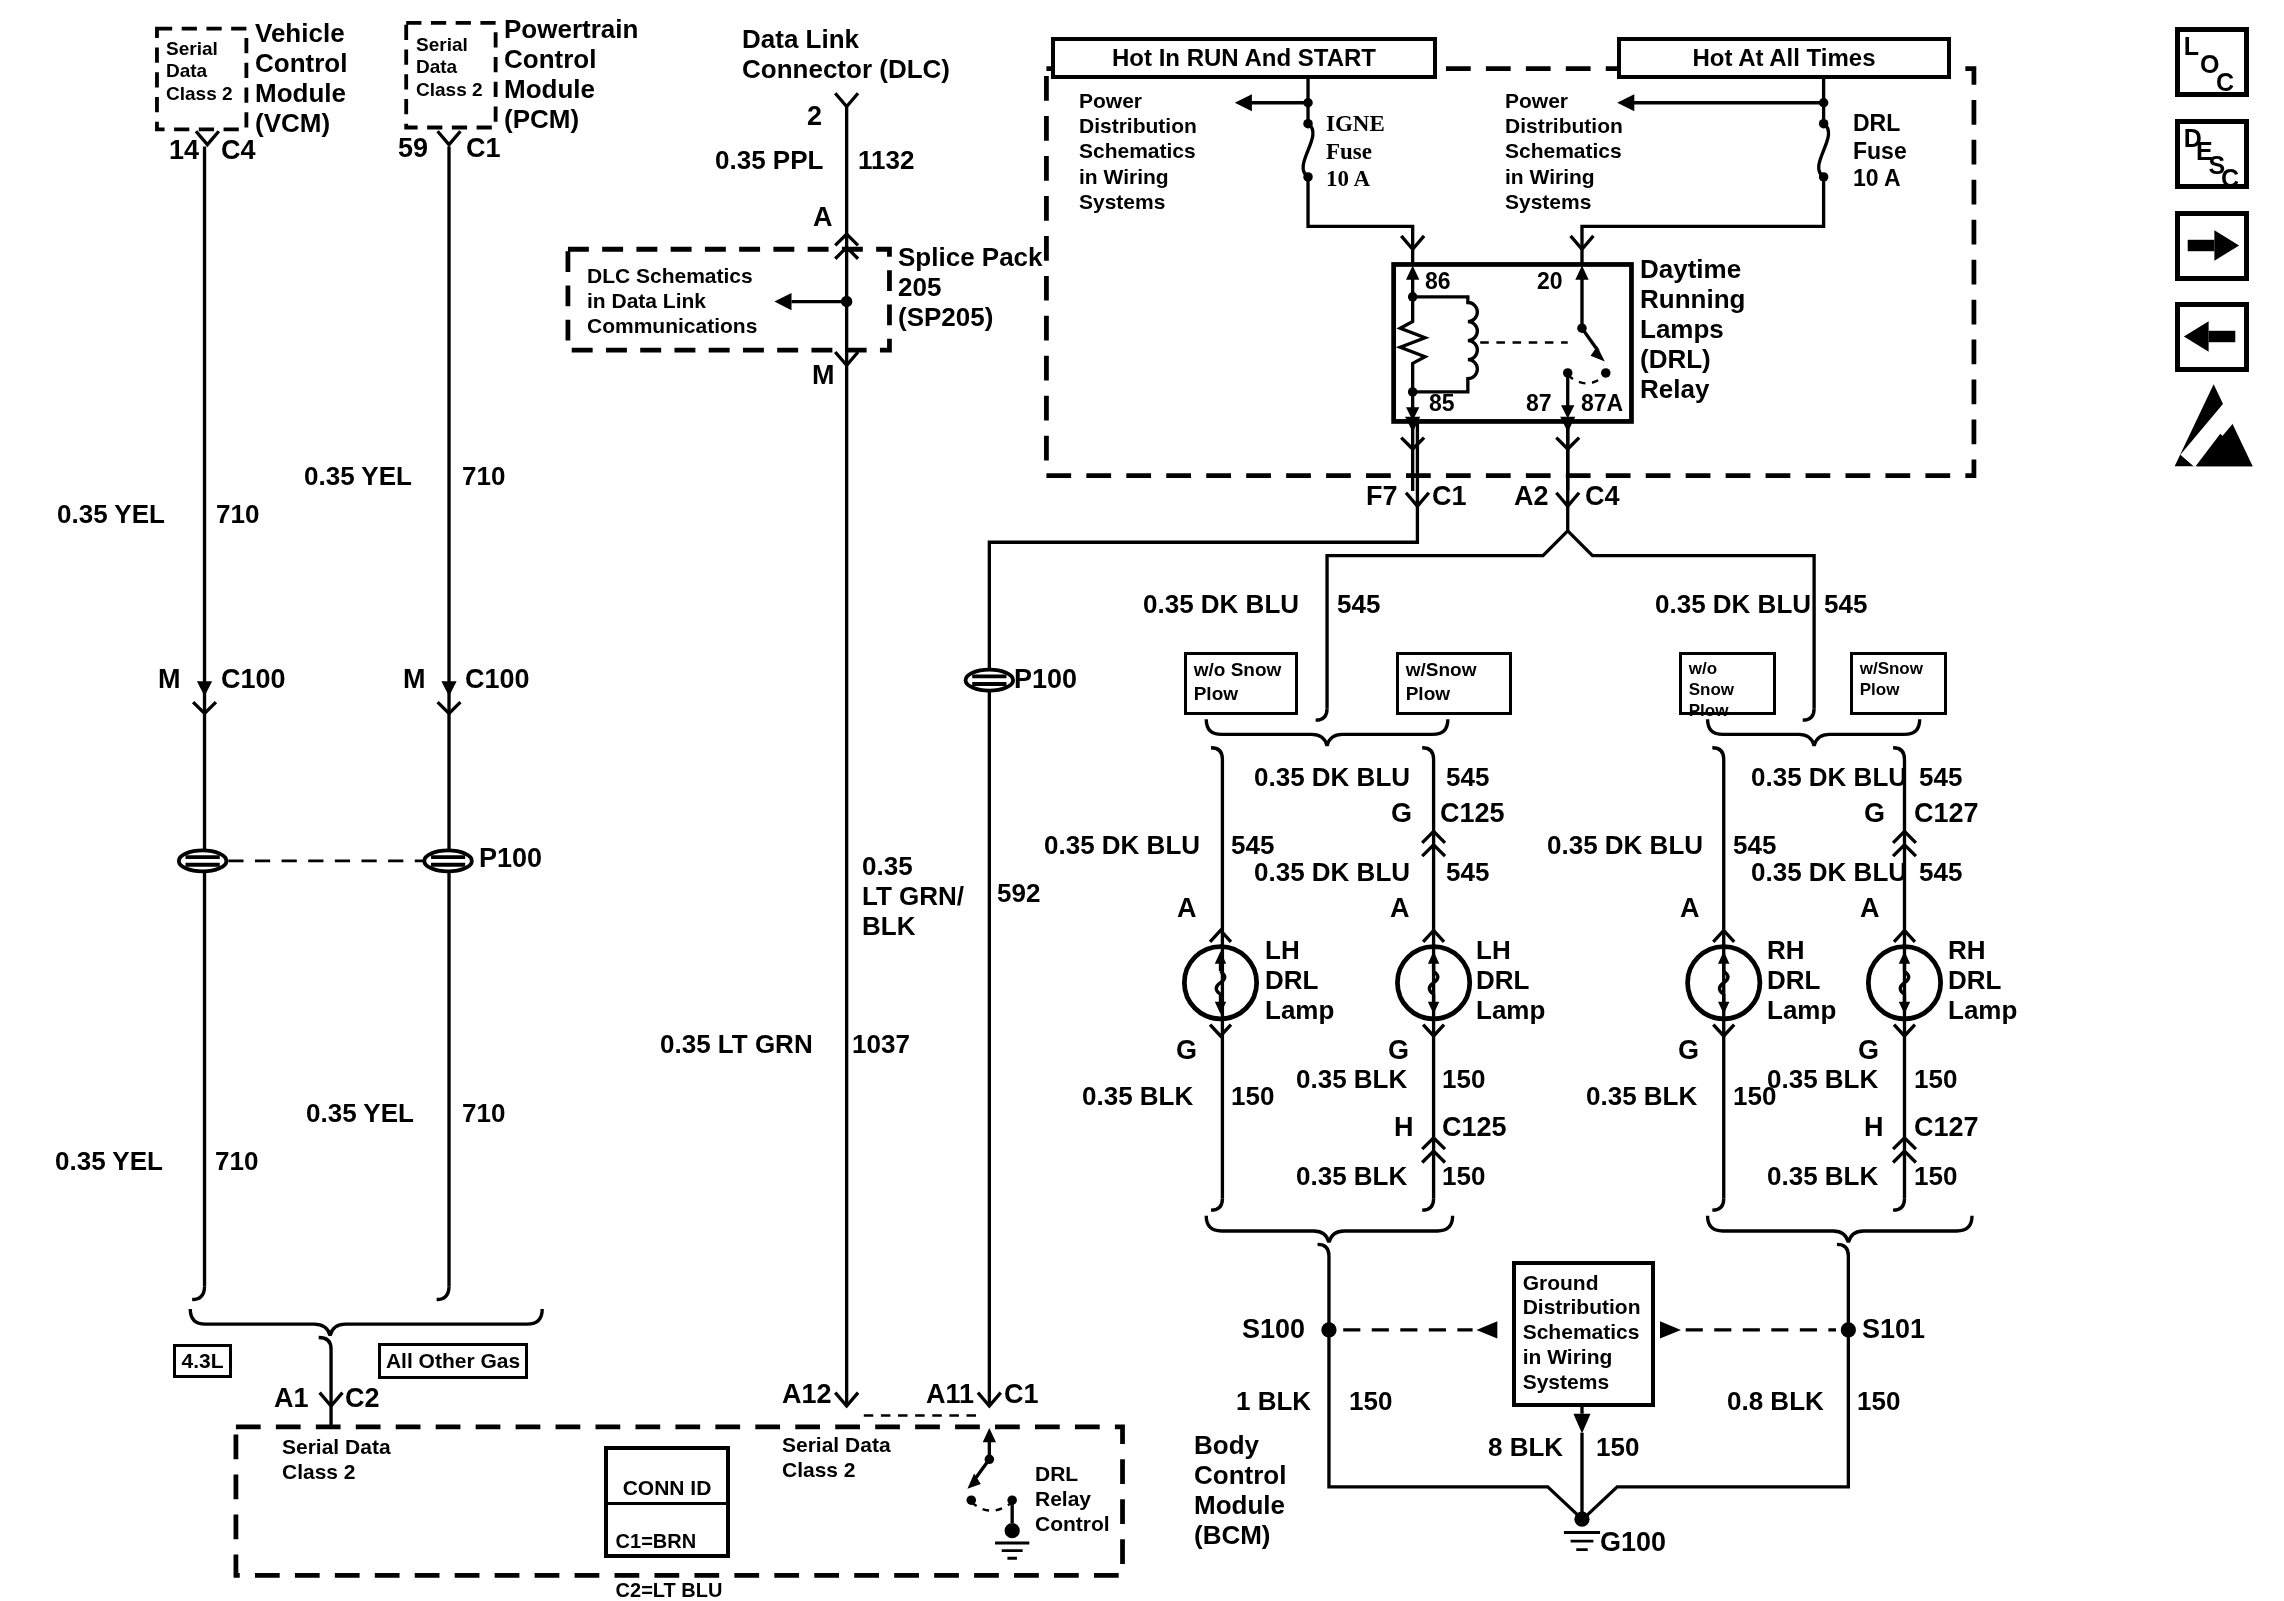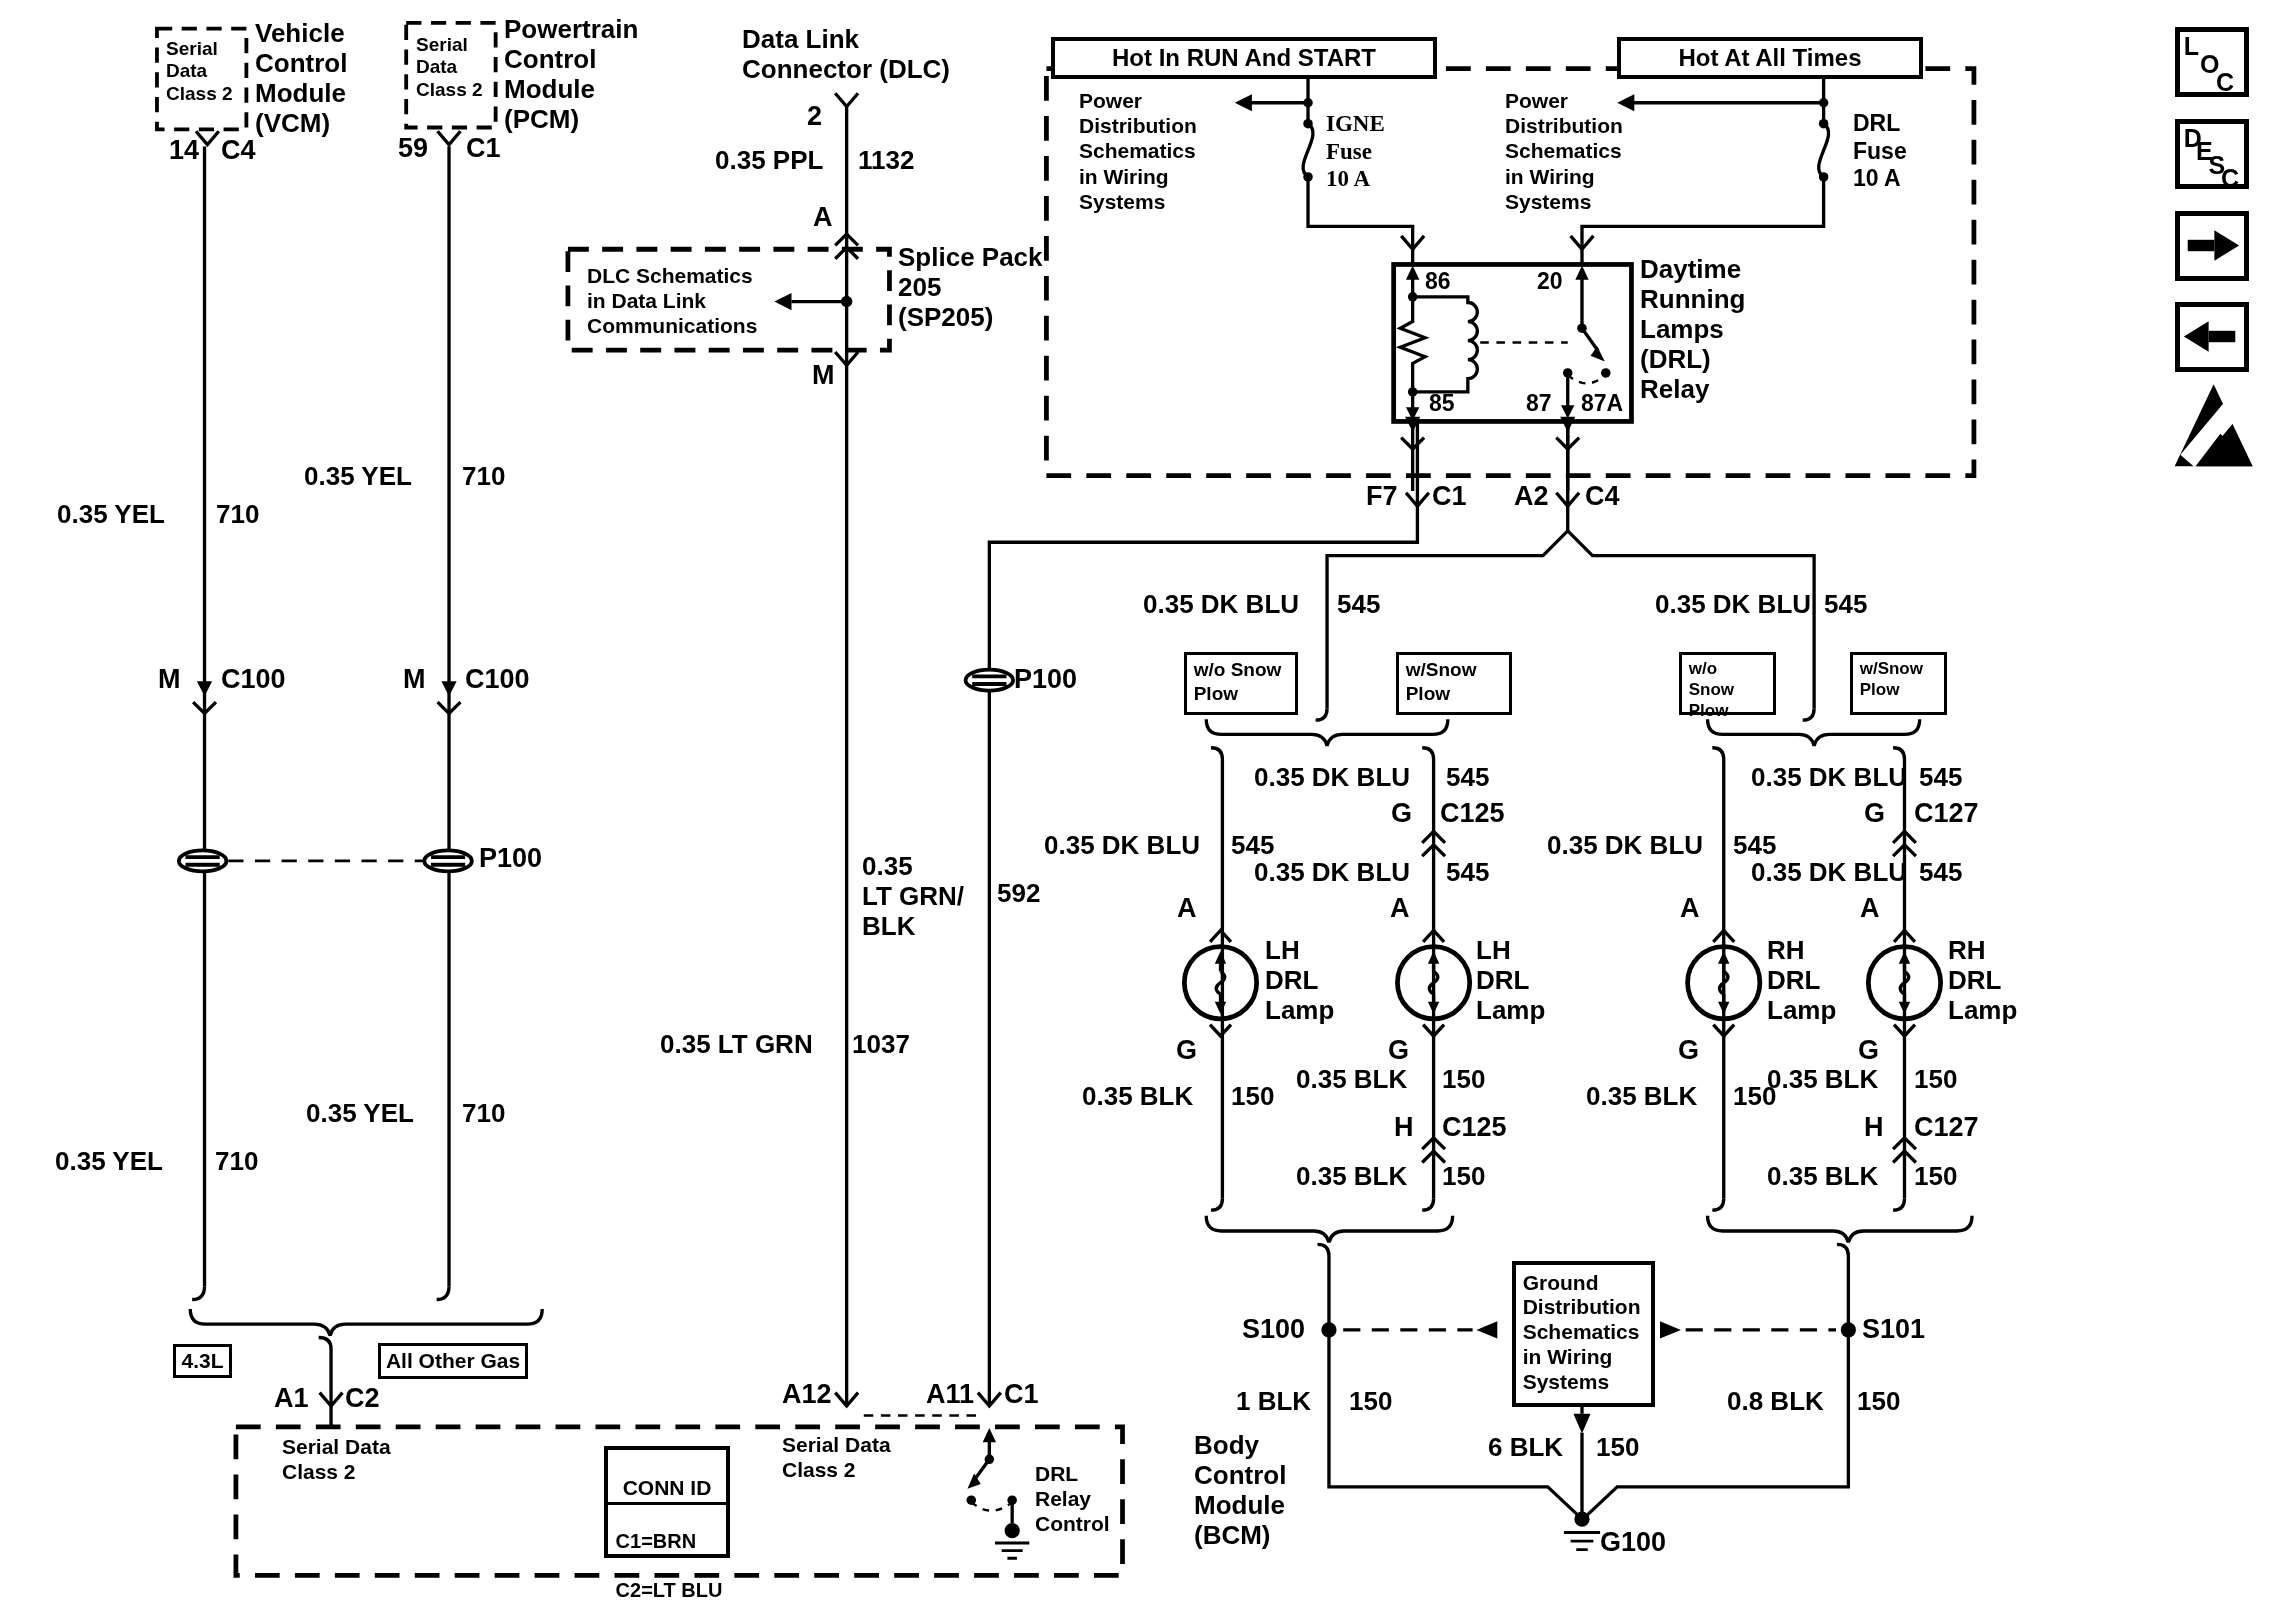--- a/index.html
+++ b/index.html
@@ -182,21 +182,21 @@
   </g>
 
   <g>
     <polygon points="2327,404 2286,490 2368,490" fill="#000"></polygon>
     <polygon points="2292,478 2344,416 2360,430 2308,492" fill="#fff"></polygon>
     <polygon points="2334,456 2368,490 2308,490" fill="#000"></polygon>
   </g>
 </svg>
 
 <div class="sbox cc" style="left:1051px;top:21px;width:386px;height:42px;font-size:24px;">Hot In RUN And START</div>
-<div class="sbox cc" style="left:1617px;top:21px;width:306px;height:42px;font-size:24px;">Hot At All Times</div>
+<div class="sbox cc" style="left:1617px;top:21px;width:334px;height:42px;font-size:24px;">Hot At All Times</div>
 
 <div class="sbox snow" style="left:1184px;top:652px;width:114px;height:63px;">w/o Snow
 Plow</div>
 <div class="sbox snow" style="left:1396px;top:652px;width:116px;height:63px;">w/Snow
 Plow</div>
 <div class="sbox snow" style="left:1679px;top:652px;width:97px;height:63px;font-size:17px;">w/o Snow
 Plow</div>
 <div class="sbox snow" style="left:1850px;top:652px;width:97px;height:63px;font-size:17px;">w/Snow
 Plow</div>
 
@@ -388,21 +388,21 @@
 <div class="lbl s28" style="left:1914px;top:1112px;">C127</div>
 <div class="lbl" style="left:1767px;top:1162px;">0.35 BLK</div>
 <div class="lbl" style="left:1914px;top:1162px;">150</div>
 
 <div class="lbl s28" style="left:1242px;top:1314px;">S100</div>
 <div class="lbl s28" style="left:1862px;top:1314px;">S101</div>
 <div class="lbl" style="left:1236px;top:1387px;">1 BLK</div>
 <div class="lbl" style="left:1349px;top:1387px;">150</div>
 <div class="lbl" style="left:1727px;top:1387px;">0.8 BLK</div>
 <div class="lbl" style="left:1857px;top:1387px;">150</div>
-<div class="lbl" style="left:1488px;top:1433px;">6 BLK</div>
+<div class="lbl" style="left:1488px;top:1433px;">8 BLK</div>
 <div class="lbl" style="left:1596px;top:1433px;">150</div>
 <div class="lbl s28" style="left:1600px;top:1527px;">G100</div>
 
 <div class="lbl s28" style="left:274px;top:1383px;">A1</div>
 <div class="lbl s28" style="left:345px;top:1383px;">C2</div>
 <div class="lbl s22" style="left:282px;top:1434px;">Serial Data
 Class 2</div>
 <div class="lbl s22" style="left:782px;top:1432px;">Serial Data
 Class 2</div>
 <div class="lbl s28" style="left:782px;top:1379px;">A12</div>

